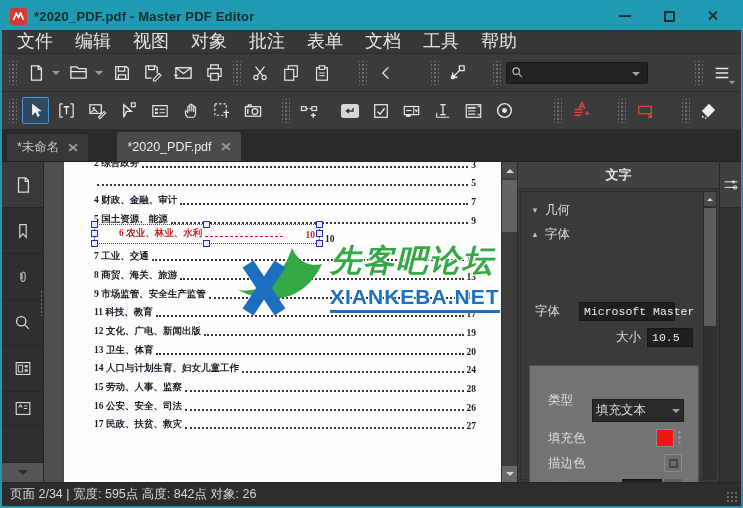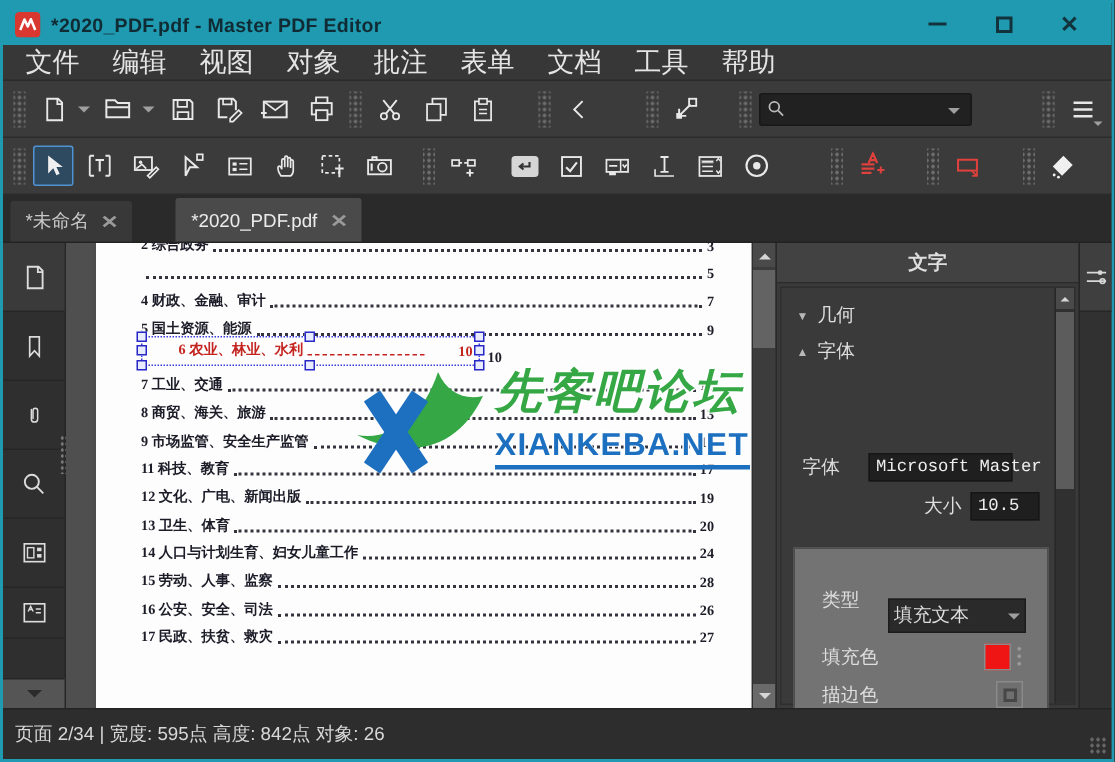--- a/index.html
+++ b/index.html
@@ -141,21 +141,21 @@
               flex-direction:column; flex:none; }
   .panel-sb .scroll-btn { height:14px; background:#4a4a4a; }
   .panel-sb .vthumb { height:118px; background:#5c5c5c; }
 
   
   .tabstrip { width:22px; background:#313131; border-left:1px solid #262626; flex:none; }
   .strip-tab { width:100%; height:46px; background:#3f3f3f; border-bottom:1px solid #262626;
                display:flex; align-items:center; justify-content:center; }
 
   
-  .statusbar { height:34px; background:#2d2d2d; border-top:1px solid #242424; display:flex;
+  .statusbar { height:24px; background:#2d2d2d; border-top:1px solid #242424; display:flex;
                align-items:center; padding:0 8px; color:#d8d8d8; font-size:12.5px; flex:none;
                position:relative; }
   .resize-grip { position:absolute; right:3px; bottom:3px; width:12px; height:12px;
                  background-image:radial-gradient(#6a6a6a 1px, transparent 1.2px); background-size:4px 4px; }
 </style>
 </head>
 <body>
 
 <div class="window">
 

